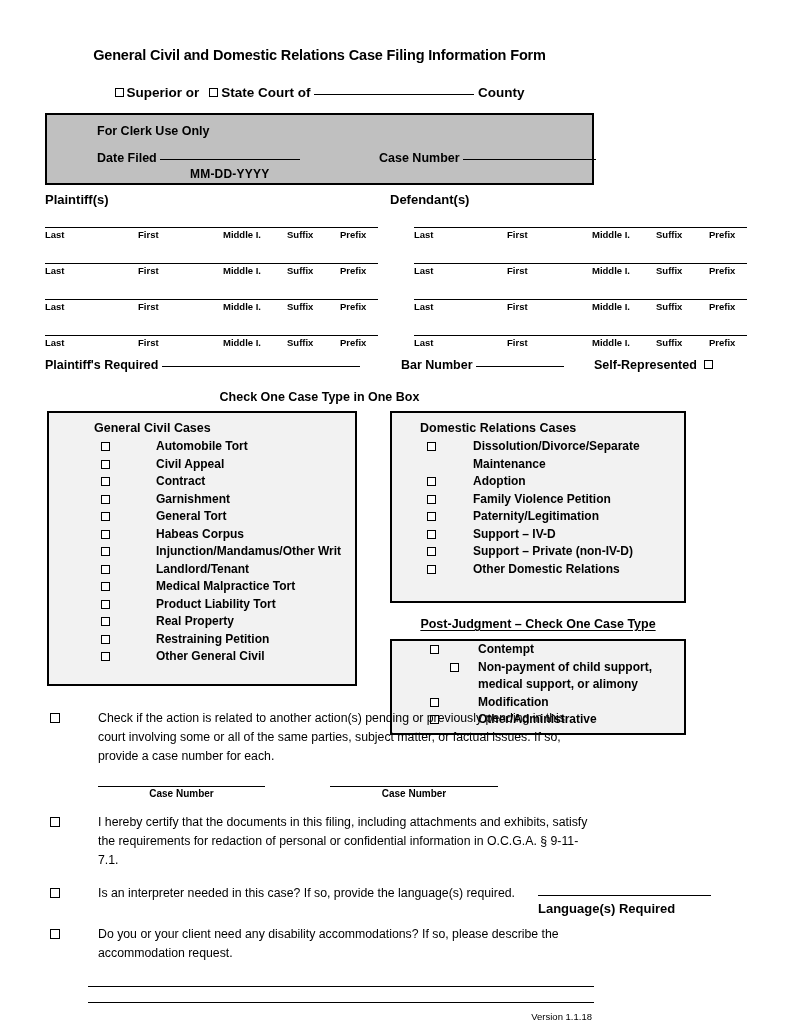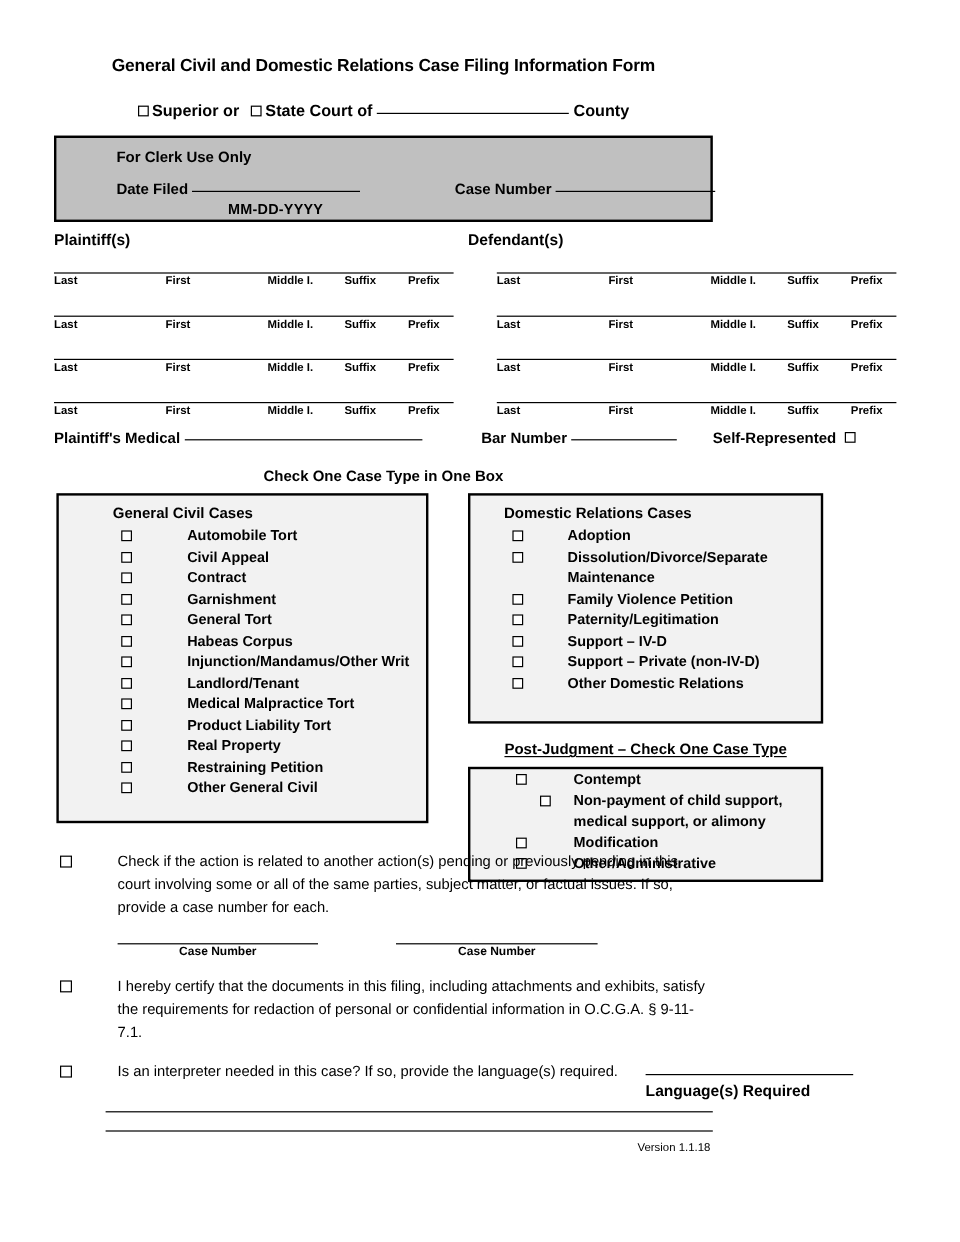--- a/index.html
+++ b/index.html
@@ -446,21 +446,21 @@
           <span class="lb-suffix">Suffix</span>
           <span class="lb-prefix">Prefix</span>
         </div>
       </div>
     </div>
 
   </div>
 
   <div class="attorney-row">
     <span class="at-name">
-      <span>Plaintiff's Medical</span>
+      <span>Plaintiff's Required</span>
       <span class="blank-ul" style="width:198px;"></span>
     </span>
     <span class="at-bar">
       <span>Bar Number</span>
       <span class="blank-ul" style="width:88px;"></span>
     </span>
     <span class="at-self">
       <span>Self-Represented</span>
       <span class="cbox" style="margin-left:4px;margin-right:0;"></span>
     </span>
@@ -523,26 +523,26 @@
       <div class="opt">
           <span class="cb"></span>
           <span class="otext">Other General Civil</span>
         </div>
     </div>
 
     <div class="case-box" id="domestic-box">
       <div class="box-heading">Domestic Relations Cases</div>
       <div class="opt">
           <span class="cb"></span>
-          <span class="otext">Adoption</span>
-        </div>
-      <div class="opt">
-          <span class="cb"></span>
           <span class="otext">Dissolution/Divorce/Separate
 Maintenance</span>
+        </div>
+      <div class="opt">
+          <span class="cb"></span>
+          <span class="otext">Adoption</span>
         </div>
       <div class="opt">
           <span class="cb"></span>
           <span class="otext">Family Violence Petition</span>
         </div>
       <div class="opt">
           <span class="cb"></span>
           <span class="otext">Paternity/Legitimation</span>
         </div>
       <div class="opt">
@@ -608,20 +608,24 @@
 
     <div class="lang-block">
       <div class="stmt" style="margin-top:14px;">
         <span class="sbox"></span>
         <span class="stext">Is an interpreter needed in this case? If so, provide the language(s) required.</span>
       </div>
       <div class="lang-rule"></div>
       <div class="lang-label">Language(s) Required</div>
     </div>
 
+    <div class="stmt" style="margin-top:22px;">
+      <span class="sbox"></span>
+      <span class="stext">Do you or your client need any disability accommodations? If so, please describe the accommodation request.</span>
+    </div>
 
     <div class="accom-lines">
       <div class="accom-rule"></div>
       <div class="accom-rule"></div>
     </div>
 
   </div>
 
   <div class="version">Version 1.1.18</div>
 

